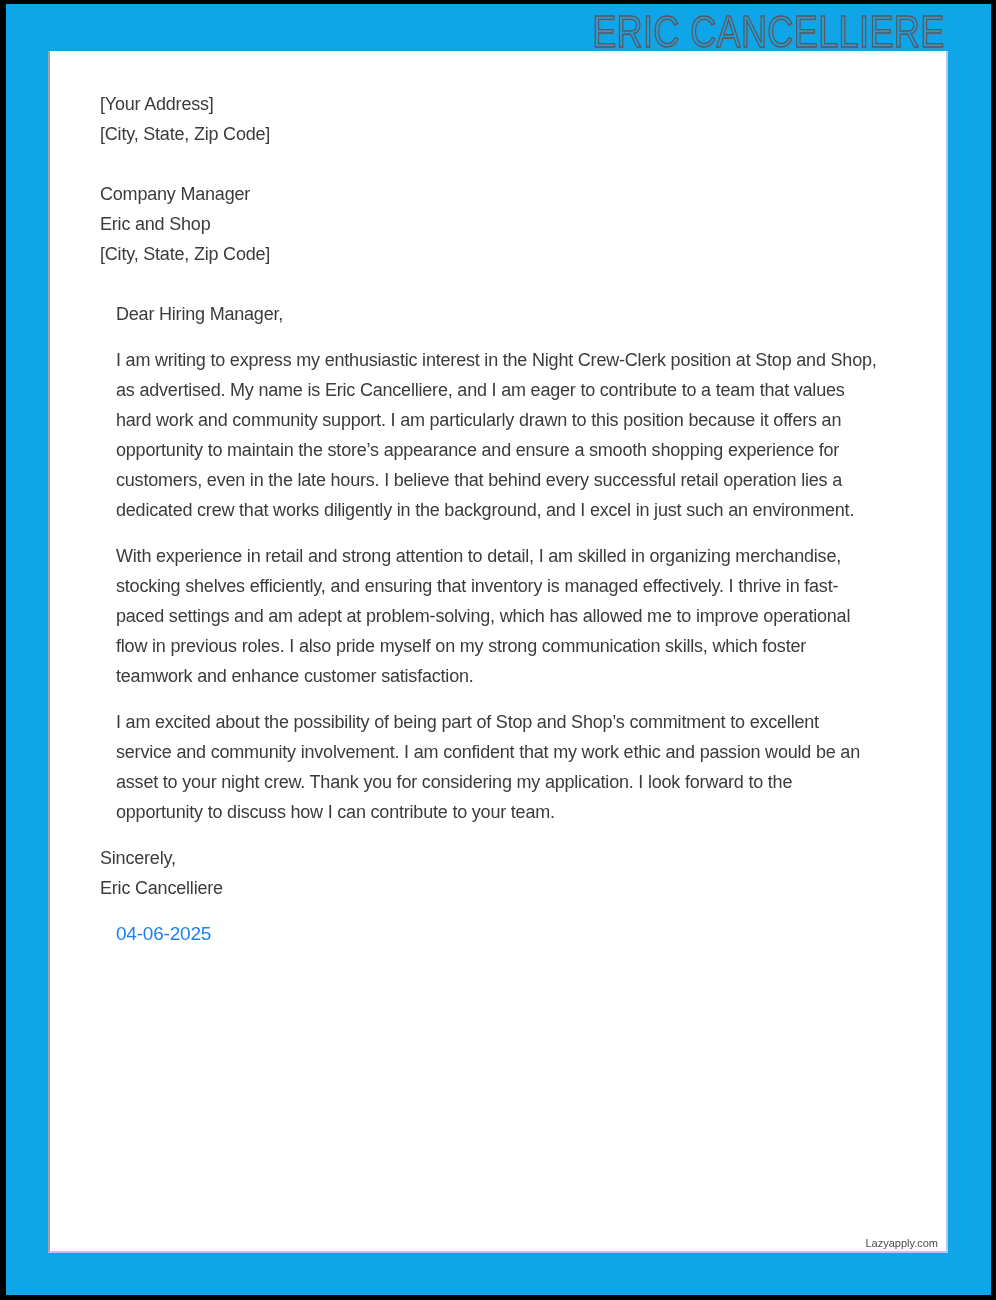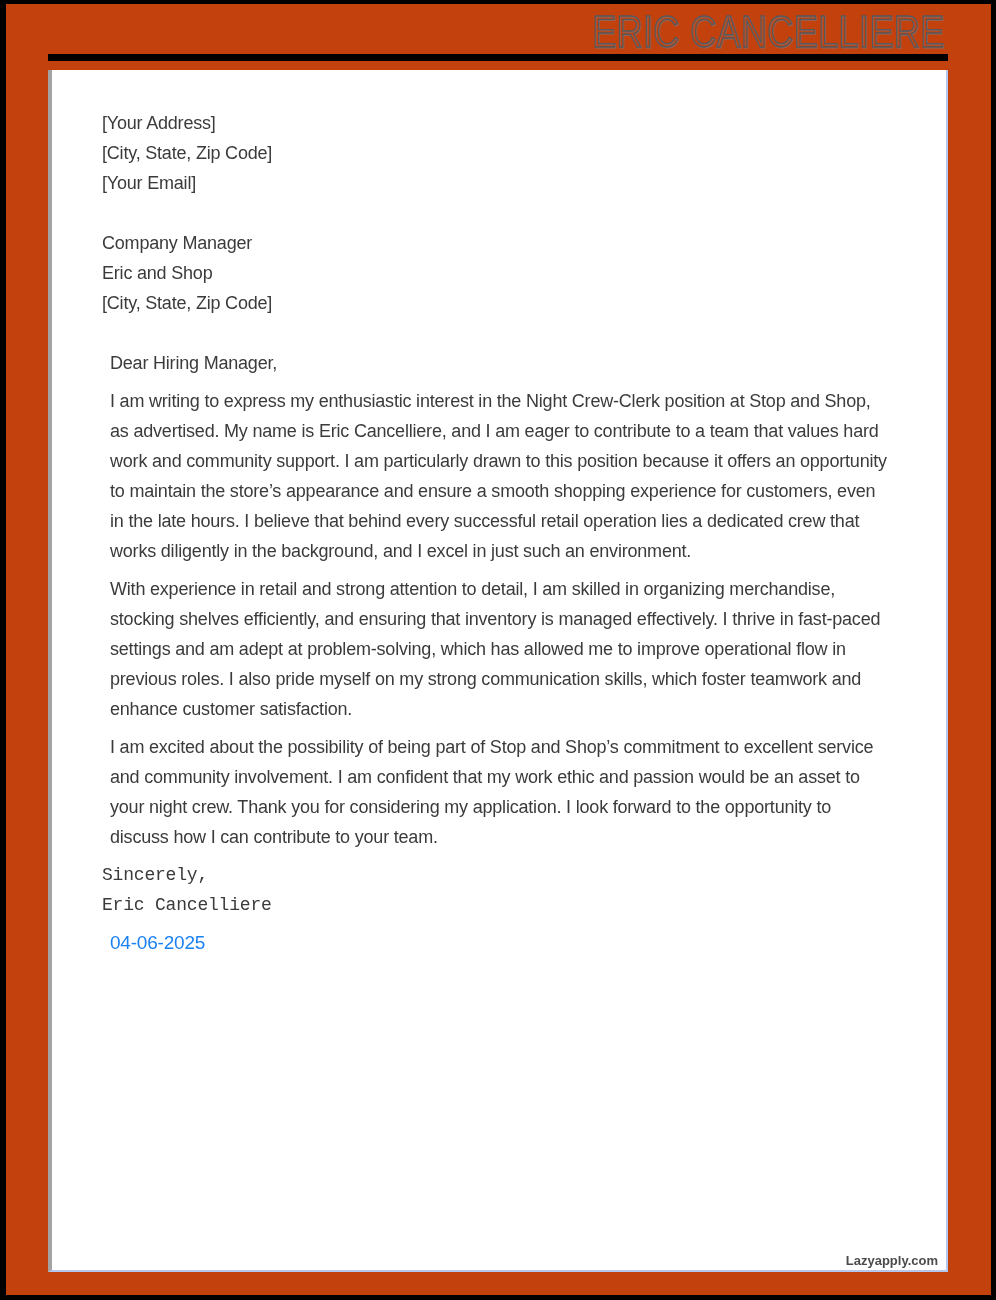--- a/index.html
+++ b/index.html
@@ -5,21 +5,21 @@
   html, body { margin: 0; padding: 0; }
   body {
     width: 996px; height: 1300px;
     font-family: "Liberation Sans", "DejaVu Sans", sans-serif;
     overflow: hidden;
   }
   .canvas {
     position: relative;
     width: 996px; height: 1300px;
     box-sizing: border-box;
-    background: #c2410c;
+    background: #0ea5e9;
     border-style: solid;
     border-color: #000;
     border-width: 4px 5px 5px 6px;
   }
   .header-name {
     position: absolute;
     top: 2px; right: 46px;
     font-size: 45px;
     font-weight: 500;
     letter-spacing: 0.5px;
@@ -31,89 +31,87 @@
     filter: drop-shadow(1.5px 1.5px 0px rgba(120,126,134,0.55));
   }
   .top-rule {
     position: absolute;
     left: 42px; top: 50px;
     width: 900px; height: 7px;
     background: #000;
   }
   .page {
     position: absolute;
-    left: 42px; top: 66px;
+    left: 42px; top: 47px;
     width: 900px; height: 1202px;
     box-sizing: border-box;
     background: #ffffff;
-    border-left: 4px solid #a3a3a3;
+    border-left: 2px solid #a3a3a3;
     border-right: 2px solid #b3c7ef;
     border-bottom: 2px solid #b3c7ef;
   }
   .letter {
     padding: 38px 50px 0 50px;
     width: 795px;
     box-sizing: content-box;
     color: #3b3b3b;
     font-size: 18px;
     line-height: 30px;
     letter-spacing: -0.2px;
   }
-  .letter p { margin: 8px; }
+  .letter p { margin: 16px; }
   .block { margin: 0 0 30px 0; }
   .block p { margin: 0; }
   .paragraph { margin: 0 0 30px 0; text-align: left; }
   .date-field {
     margin-top: 13px;
     font-size: 19px;
     line-height: 30px;
     color: #1b80f2;
     cursor: pointer;
   }
   .brand-footer {
     position: absolute;
     right: 8px; bottom: 2px;
-    font-size: 13px;
+    font-size: 11px;
     color: #4b4b4b;
-    font-weight: bold;
   }
 </style>
 </head>
 <body>
 
 <div class="canvas">
 
   <div class="header-name">ERIC CANCELLIERE</div>
 
   <div class="top-rule"></div>
 
   <div class="page">
     <div class="letter">
 
       <div class="block">
         <p>[Your Address]</p>
         <p>[City, State, Zip Code]</p>
-        <p>[Your Email]</p>
       </div>
 
       <div class="block">
         <p>Company Manager</p>
         <p>Eric and Shop</p>
         <p>[City, State, Zip Code]</p>
       </div>
 
       <p class="paragraph">Dear Hiring Manager,</p>
 
       <p class="paragraph">I am writing to express my enthusiastic interest in the Night Crew-Clerk position at Stop and Shop, as advertised. My name is Eric Cancelliere, and I am eager to contribute to a team that values hard work and community support. I am particularly drawn to this position because it offers an opportunity to maintain the store’s appearance and ensure a smooth shopping experience for customers, even in the late hours. I believe that behind every successful retail operation lies a dedicated crew that works diligently in the background, and I excel in just such an environment.</p>
 
       <p class="paragraph">With experience in retail and strong attention to detail, I am skilled in organizing merchandise, stocking shelves efficiently, and ensuring that inventory is managed effectively. I thrive in fast-paced settings and am adept at problem-solving, which has allowed me to improve operational flow in previous roles. I also pride myself on my strong communication skills, which foster teamwork and enhance customer satisfaction.</p>
 
       <p class="paragraph">I am excited about the possibility of being part of Stop and Shop’s commitment to excellent service and community involvement. I am confident that my work ethic and passion would be an asset to your night crew. Thank you for considering my application. I look forward to the opportunity to discuss how I can contribute to your team.</p>
 
-      <div class="block" style="margin-bottom:8px;font-family:Liberation Mono, monospace;">
+      <div class="block" style="margin-bottom:8px;">
         <p>Sincerely,</p>
         <p>Eric Cancelliere</p>
       </div>
 
       <p class="date-field">04-06-2025</p>
 
     </div>
 
     <div class="brand-footer">Lazyapply.com</div>
   </div>

